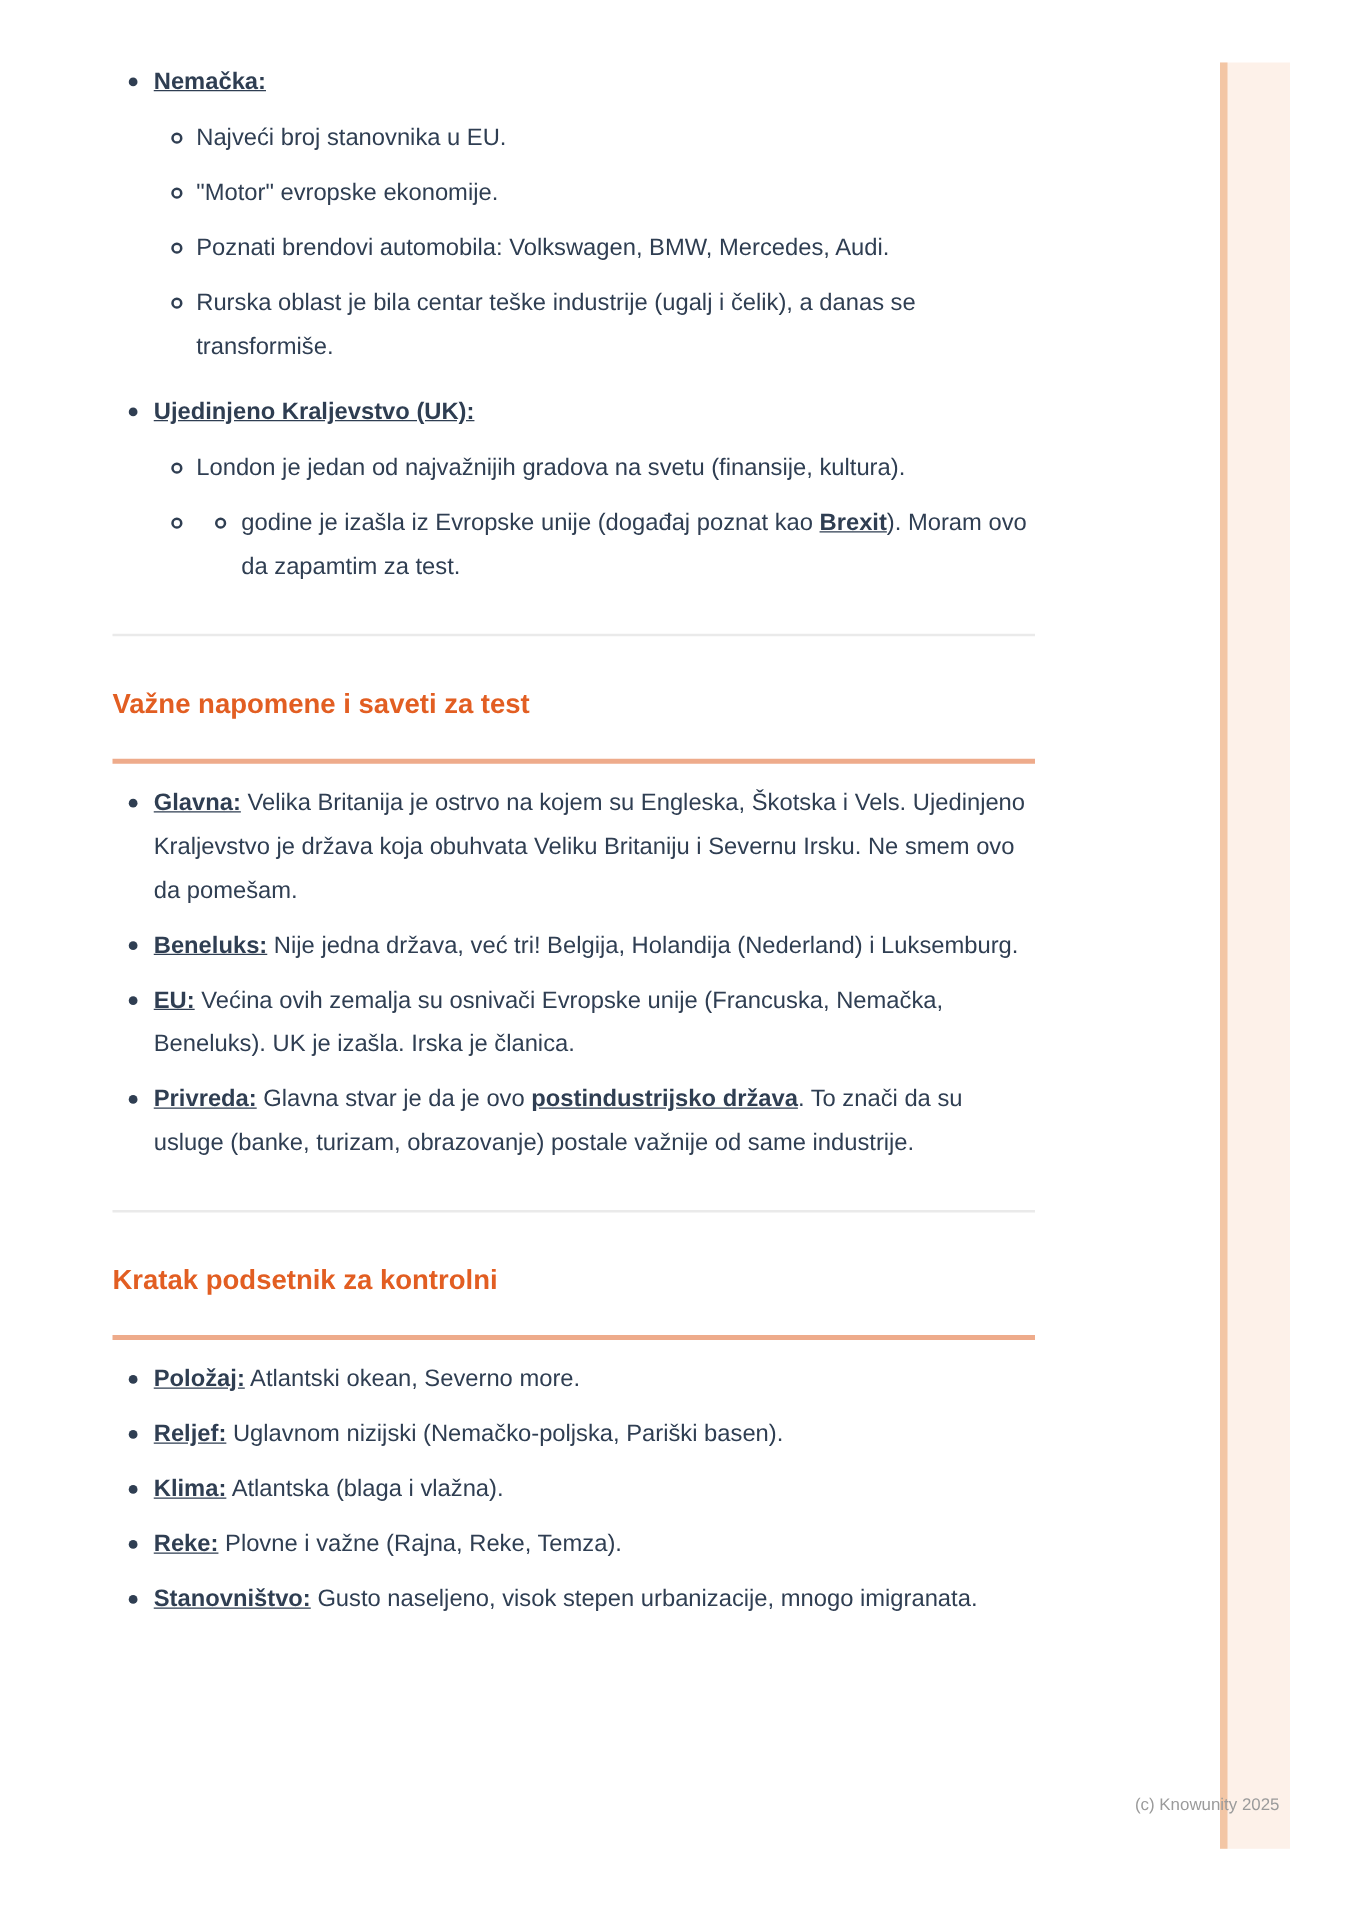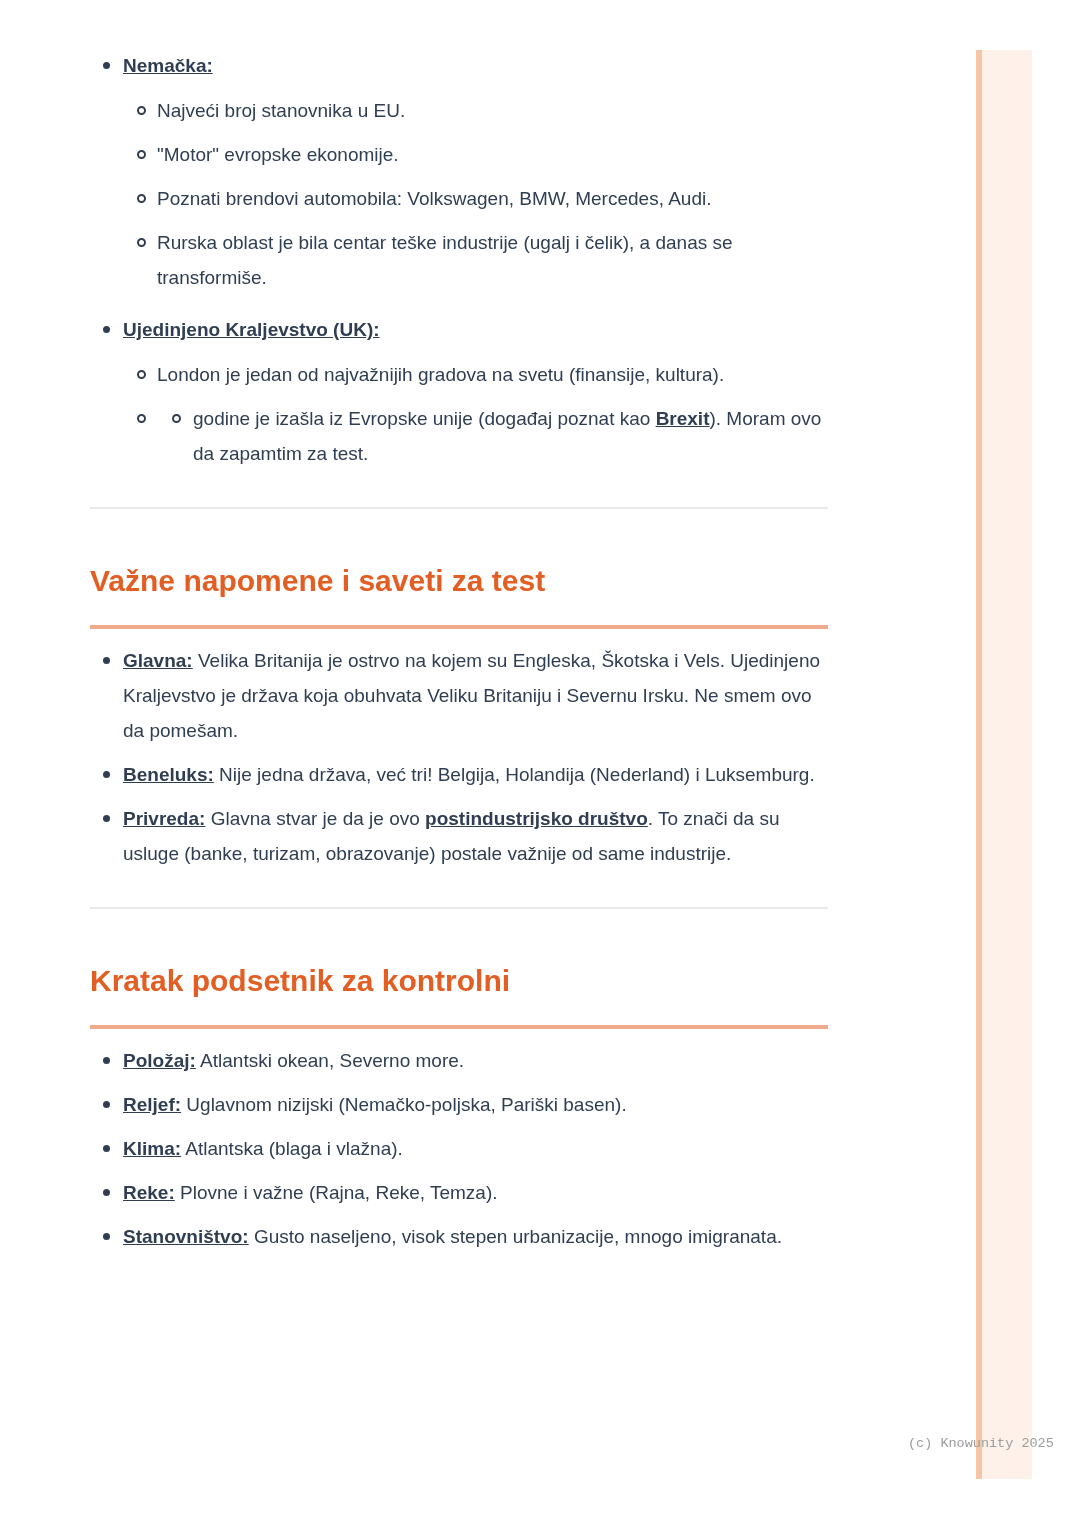--- a/index.html
+++ b/index.html
@@ -23,21 +23,20 @@
     z-index: 1;
   }
   .footer-credit {
     position: absolute;
     left: 908px;
     top: 1436px;
     font-size: 13.5px;
     color: #9b9b9b;
     z-index: 2;
     white-space: nowrap;
-    font-family: Liberation Mono, monospace;
   }
   .content {
     position: absolute;
     left: 90px;
     top: 48px;
     width: 738px;
   }
   ul { list-style: none; margin: 0; padding: 0; }
   .content, .content li { font-size: 19px; line-height: 35px; }
   .b { font-weight: 700; text-decoration: underline; }
@@ -77,22 +76,22 @@
   }
   
   .flat > li { margin-bottom: 9px; }
 
   .divider {
     height: 2px;
     background: #eaeaea;
     margin-top: 36px;
   }
   .heading {
-    margin: 52px 0 0 0;
-    font-size: 30px;
+    margin: 34px 0 0 0;
+    font-size: 22px;
     line-height: 40px;
     font-weight: 700;
     color: #e25e22;
   }
   .heading-rule {
     height: 4px;
     background: #eeab8b;
     margin-top: 24px;
   }
   .heading + .heading-rule + ul,
@@ -140,21 +139,24 @@
     <div class="heading-rule"></div>
 
     <ul class="l1 flat">
       <li>
         <span class="b">Glavna:</span><span> Velika Britanija je ostrvo na kojem su Engleska, Škotska i Vels. Ujedinjeno Kraljevstvo je država koja obuhvata Veliku Britaniju i Severnu Irsku. Ne smem ovo da pomešam.</span>
       </li>
       <li>
         <span class="b">Beneluks:</span><span> Nije jedna država, već tri! Belgija, Holandija (Nederland) i Luksemburg.</span>
       </li>
       <li>
-        <span class="b">Privreda:</span><span> Glavna stvar je da je ovo </span><span class="b">postindustrijsko društvo</span><span>. To znači da su usluge (banke, turizam, obrazovanje) postale važnije od same industrije.</span>
+        <span class="b">EU:</span><span> Većina ovih zemalja su osnivači Evropske unije (Francuska, Nemačka, Beneluks). UK je izašla. Irska je članica.</span>
+      </li>
+      <li>
+        <span class="b">Privreda:</span><span> Glavna stvar je da je ovo </span><span class="b">postindustrijsko država</span><span>. To znači da su usluge (banke, turizam, obrazovanje) postale važnije od same industrije.</span>
       </li>
     </ul>
 
     <div class="divider"></div>
 
     <h2 class="heading">Kratak podsetnik za kontrolni</h2>
     <div class="heading-rule"></div>
 
     <ul class="l1 flat">
       <li>

